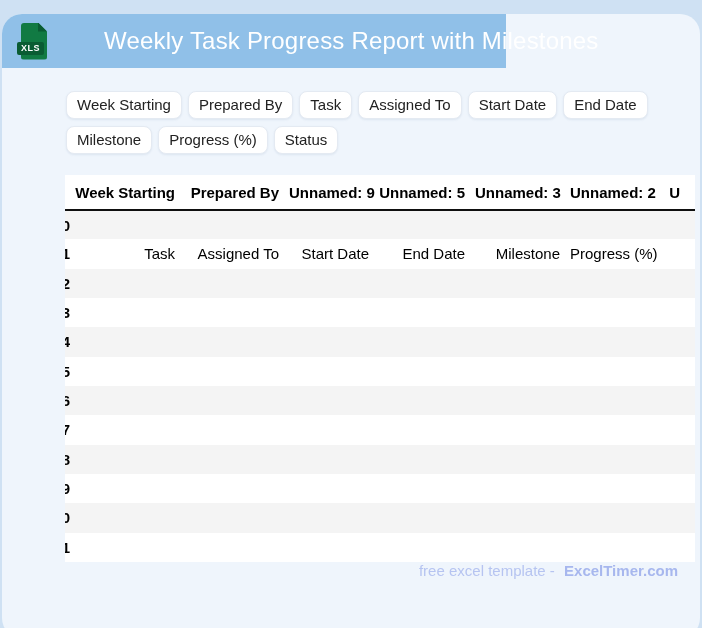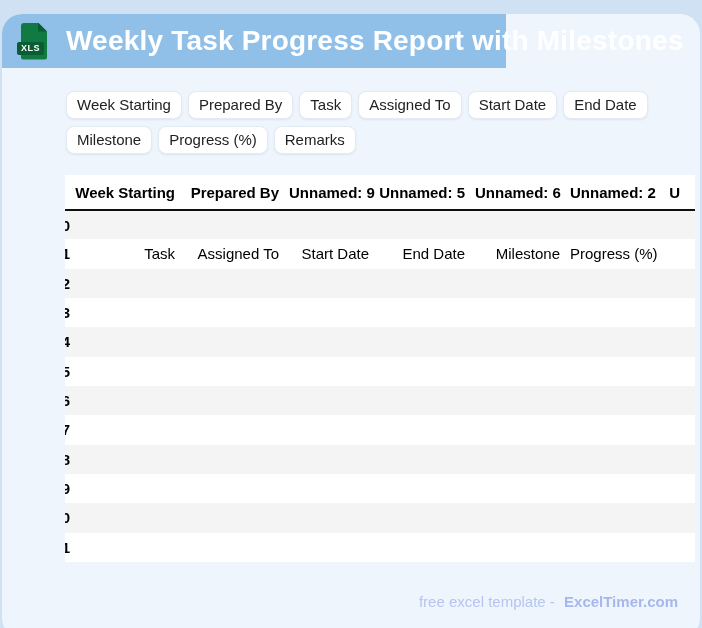--- a/index.html
+++ b/index.html
@@ -22,21 +22,21 @@
     position:absolute;left:2px;top:14px;width:698px;height:624px;
     background:var(--card-bg);border-radius:20px;overflow:hidden;
   }
   
   .banner{
     width:504px;height:54px;background:var(--banner);
     border-radius:9px 0 0 0;
     display:flex;align-items:center;padding-left:15px;box-sizing:border-box;gap:19px;
   }
   .banner-title{
-    color:#ffffff;font-size:28px;font-weight:700;letter-spacing:.2px;white-space:nowrap;
+    color:#ffffff;font-size:24px;font-weight:400;letter-spacing:.2px;white-space:nowrap;margin-left:38px;
   }
   
   .xls-icon{position:relative;width:30px;height:37px;flex:0 0 30px}
   .xls-icon .body{
     position:absolute;left:4px;top:0;width:26px;height:37px;
     background:var(--icon-green);border-radius:3px;
     clip-path:polygon(0 0,calc(100% - 9px) 0,100% 9px,100% 100%,0 100%);
   }
   .xls-icon .fold{
     position:absolute;left:21px;top:0;width:9px;height:9px;
@@ -80,21 +80,21 @@
   thead th:nth-child(5){width:96px}
   thead th:nth-child(6){width:95px}
   thead th:nth-child(7){width:95px}
   thead th:nth-child(8){width:30px;padding:0 15px 0 0}
   tbody tr{height:29.33px}
   tbody tr:nth-child(odd){background:var(--stripe)}
   tbody td{text-align:right;padding:0 10px 0 0}
   tbody th{font-weight:bold;text-align:right;padding:0}
   
   .footer{
-    margin-top:31px;text-align:right;padding-right:22px;font-size:15px;padding-left:15px;
+    text-align:right;padding-right:22px;font-size:15px;padding-left:15px;
   }
   .footer .label{color:var(--footer-text)}
   .footer .brand{color:var(--footer-brand);font-weight:bold;text-decoration:none;margin-left:5px}
 </style>
 </head>
 <body>
 
 <div class="card">
 
   <div class="banner">
@@ -108,33 +108,33 @@
 
   <div class="chips">
       <span class="chip">Week Starting</span>
       <span class="chip">Prepared By</span>
       <span class="chip">Task</span>
       <span class="chip">Assigned To</span>
       <span class="chip">Start Date</span>
       <span class="chip">End Date</span>
       <span class="chip">Milestone</span>
       <span class="chip">Progress (%)</span>
-      <span class="chip">Remarks</span>
+      <span class="chip">Status</span>
     </div>
 
   <div class="table-clip">
     <table>
       <thead>
           <tr>
             <th></th>
             <th>Week Starting</th>
             <th>Prepared By</th>
             <th>Unnamed: 9</th>
             <th>Unnamed: 5</th>
-            <th>Unnamed: 6</th>
+            <th>Unnamed: 3</th>
             <th>Unnamed: 2</th>
             <th>U</th>
           </tr>
         </thead>
       <tbody>
           <tr>
             <th>0</th>
             <td></td>
             <td></td>
             <td></td>

